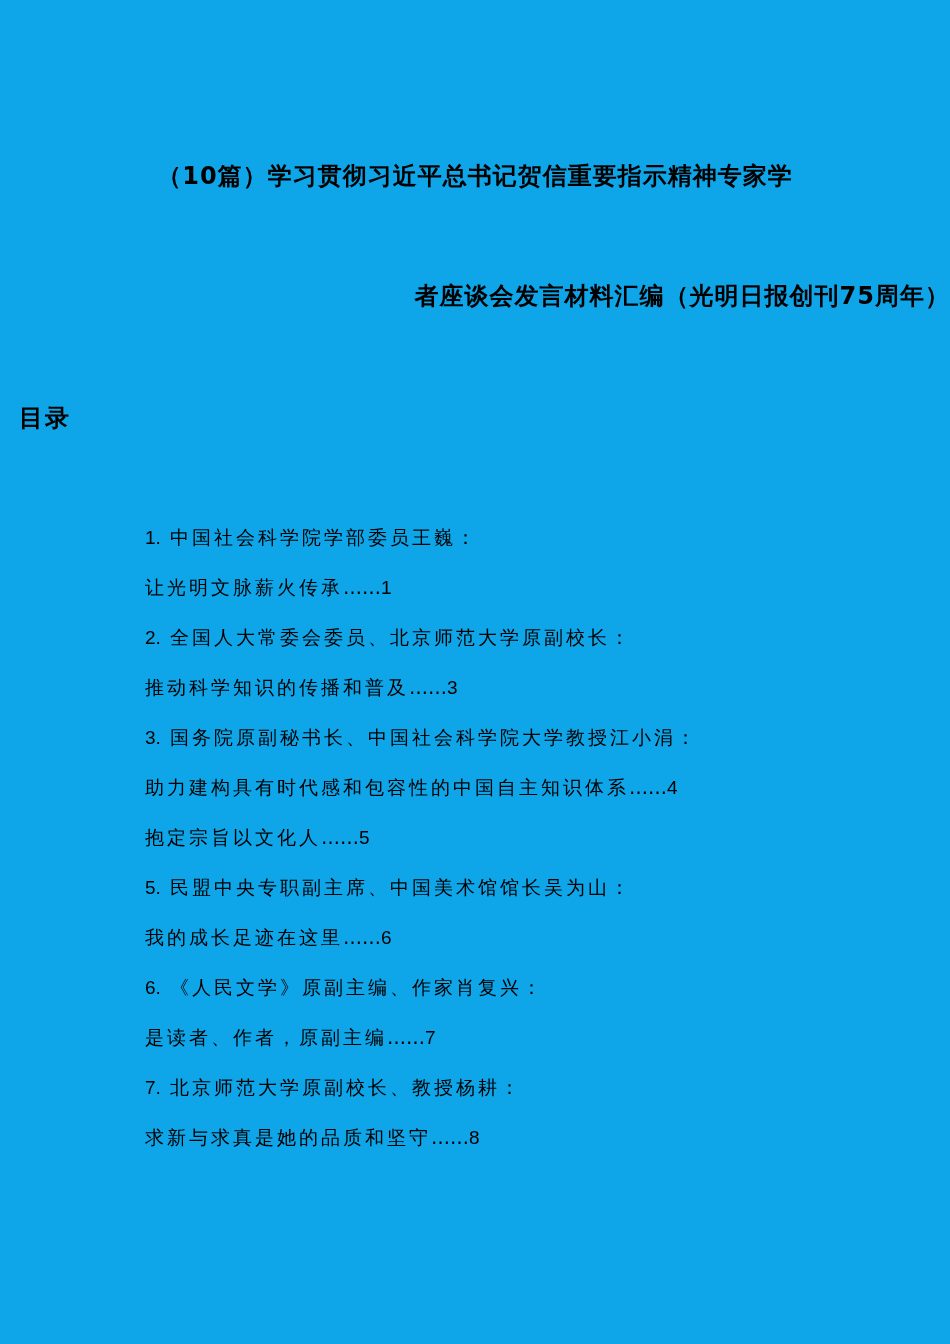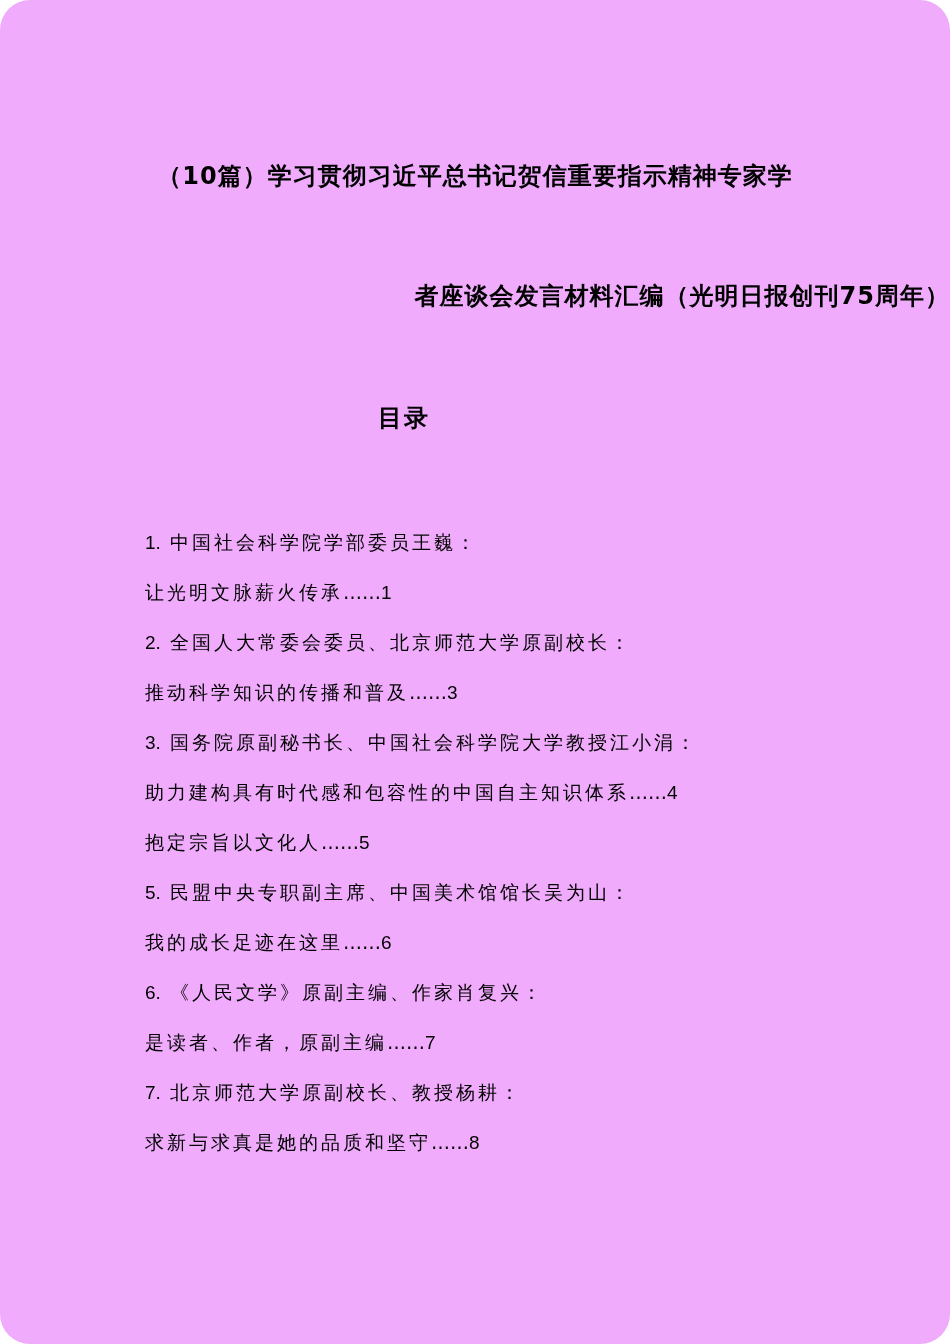--- a/index.html
+++ b/index.html
@@ -12,59 +12,59 @@
       height: 1344px;
       position: relative;
       overflow: hidden;
       color: #000000;
       font-family: "DejaVu Sans", "Liberation Sans", sans-serif;
     }
     .page {
       position: absolute;
       left: 0; top: 0;
       width: 950px; height: 1344px;
-      background: #f0abfc;
-      border-radius: 30px;
+      background: #0ea5e9;
     }
     .title-line {
       position: absolute;
       left: 0;
       width: 950px;
       text-align: center;
       font-weight: bold;
       font-size: 24px;
       letter-spacing: 1px;
       white-space: nowrap;
     }
     .title-line.l1 { top: 160px; }
     .title-line.l2 { top: 280px; text-align: right; }
     .toc-heading {
       position: absolute;
       left: 0;
       width: 808px;
       top: 402px;
-      text-align: center;
+      text-align: left;
       font-weight: bold;
       font-size: 24px;
       letter-spacing: 2px;
+      padding-left: 19px;
     }
     .toc {
       position: absolute;
       left: 145px;
       top: 522px;
       width: 700px;
     }
     .toc-entry {
       font-size: 19px;
       letter-spacing: 3px;
       white-space: nowrap;
     }
     .toc-line {
       height: 50px;
-      line-height: 40px;
+      line-height: 30px;
     }
     .num {
       font-family: "Liberation Sans", sans-serif;
       letter-spacing: 0;
     }
     .dots {
       letter-spacing: 0;
     }
     .page-num {
       font-family: "Liberation Sans", sans-serif;

